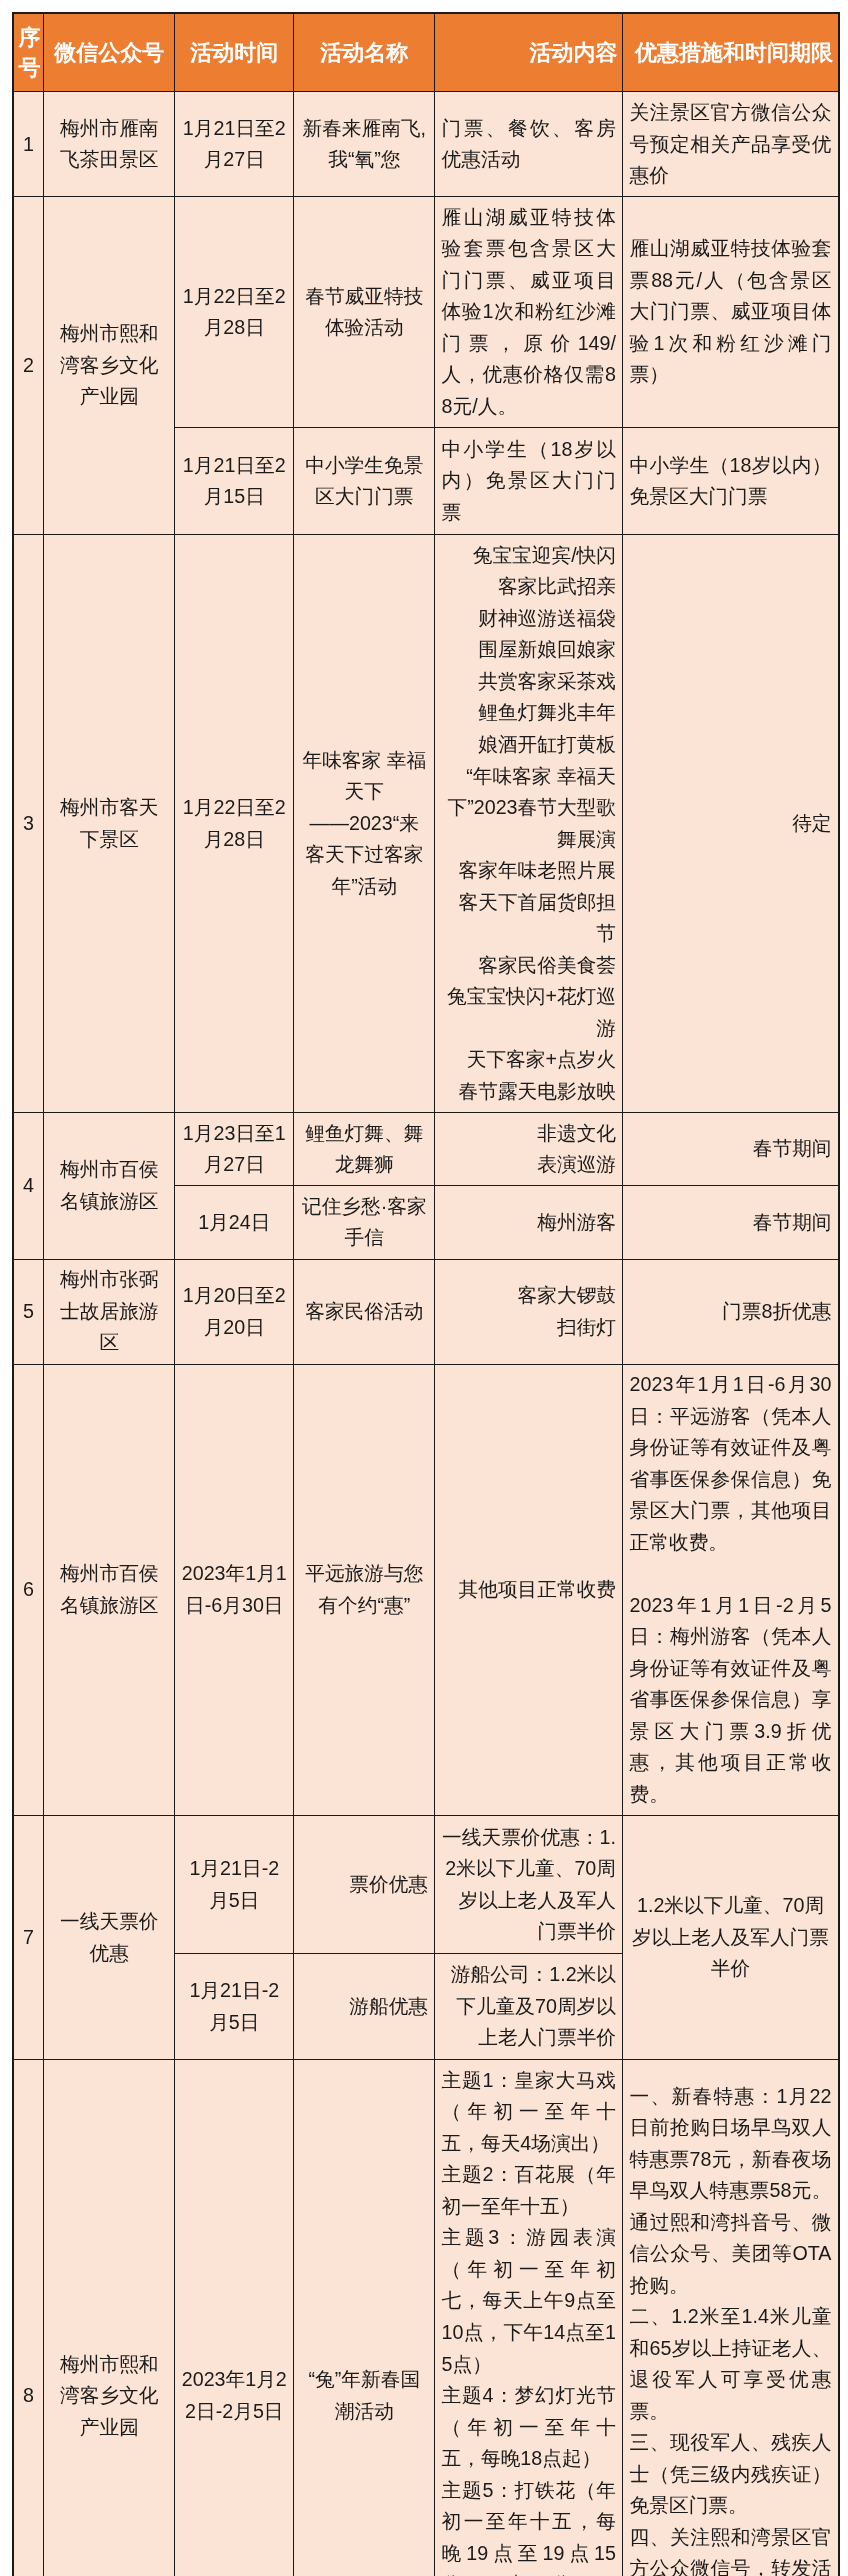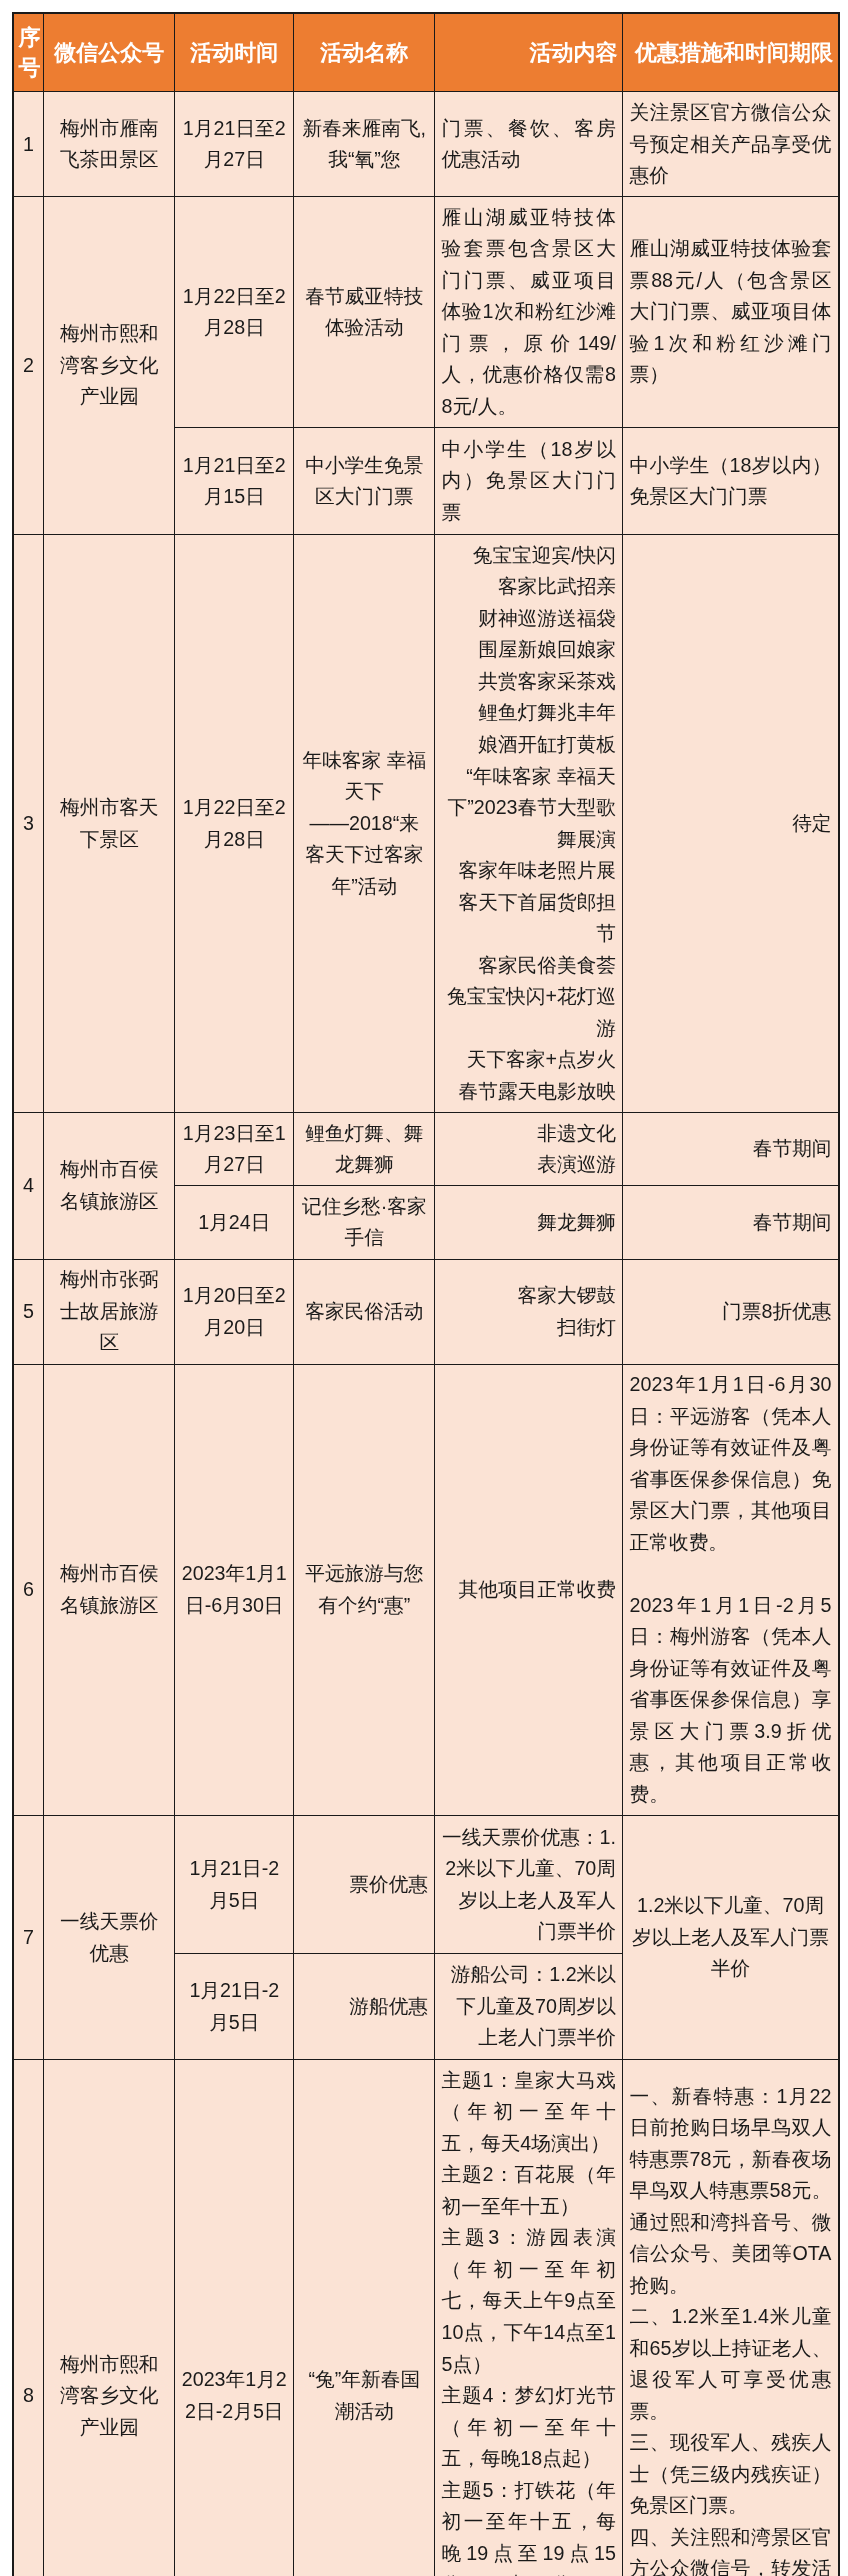--- a/index.html
+++ b/index.html
@@ -93,21 +93,21 @@
         <td class="ctr">中小学生免景区大门门票</td>
         <td class="jst">中小学生（18岁以内）免景区大门门票</td>
         <td class="jst">中小学生（18岁以内）免景区大门门票</td>
       </tr>
 
       <tr class="rh-3">
         <td class="ctr">3</td>
         <td class="ctr">梅州市客天下景区</td>
         <td class="ctr">1月22日至2月28日</td>
         <td class="ctr">年味客家 幸福天下
-——2018“来客天下过客家年”活动</td>
+——2023“来客天下过客家年”活动</td>
         <td class="lft">兔宝宝迎宾/快闪
 客家比武招亲
 财神巡游送福袋
 围屋新娘回娘家
 共赏客家采茶戏
 鲤鱼灯舞兆丰年
 娘酒开缸打黄板
 “年味客家 幸福天下”2023春节大型歌舞展演
 客家年味老照片展
 客天下首届货郎担节
@@ -123,21 +123,21 @@
         <td class="ctr" rowspan="2">梅州市百侯名镇旅游区</td>
         <td class="ctr">1月23日至1月27日</td>
         <td class="ctr">鲤鱼灯舞、舞龙舞狮</td>
         <td class="lft">非遗文化
 表演巡游</td>
         <td class="lft">春节期间</td>
       </tr>
       <tr class="rh-4b">
         <td class="ctr">1月24日</td>
         <td class="ctr">记住乡愁·客家手信</td>
-        <td class="lft">舞龙舞狮</td>
+        <td class="lft">梅州游客</td>
         <td class="lft">春节期间</td>
       </tr>
 
       <tr class="rh-5">
         <td class="ctr">5</td>
         <td class="ctr">梅州市张弼士故居旅游区</td>
         <td class="ctr">1月20日至2月20日</td>
         <td class="ctr">客家民俗活动</td>
         <td class="lft">客家大锣鼓
 扫街灯</td>

